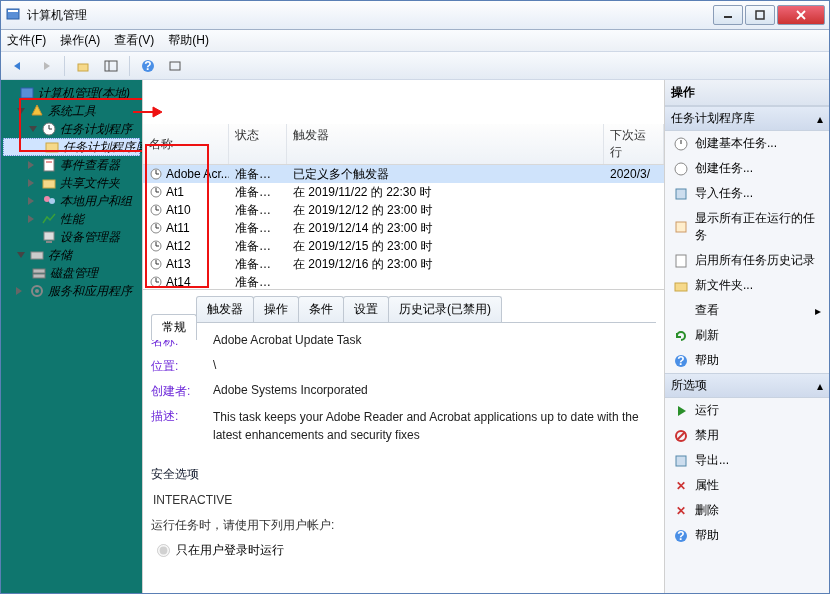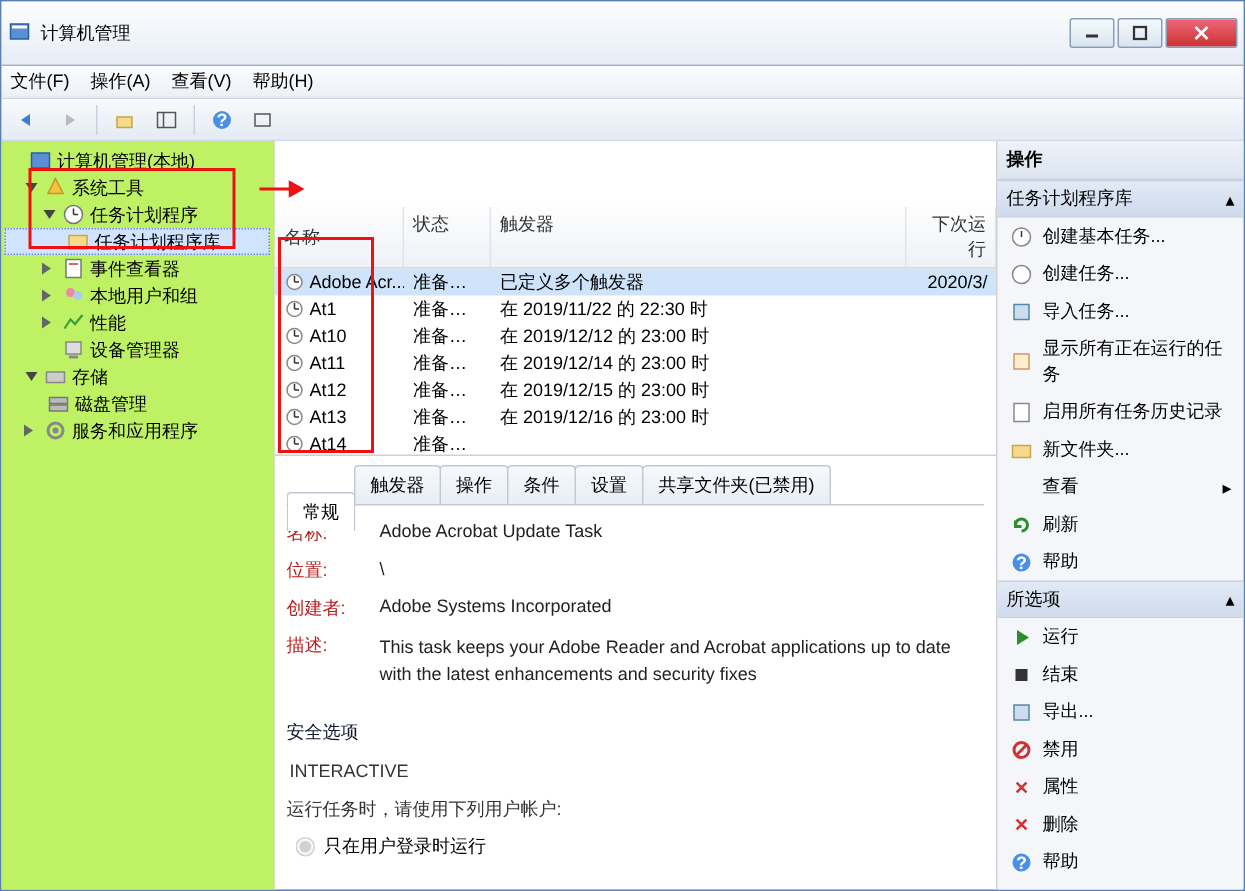--- a/index.html
+++ b/index.html
@@ -1,54 +1,54 @@
 <!DOCTYPE html>
 <html><head>
 <meta charset="utf-8">
 <style>
 *{box-sizing:border-box;margin:0;padding:0;font-family:"Microsoft YaHei",Tahoma,sans-serif;font-size:12px;}
 body{background:#fff;width:830px;height:594px;overflow:hidden;border:1px solid #5a7fb5;}
-.titlebar{height:43px;background:linear-gradient(#fdfdfe,#e6edf7);display:flex;align-items:center;padding:0 4px;border-bottom:1px solid #a0b0c8;}
+.titlebar{height:29px;background:linear-gradient(#fdfdfe,#e6edf7);display:flex;align-items:center;padding:0 4px;border-bottom:1px solid #a0b0c8;}
 .titlebar .icon{width:16px;height:16px;margin-right:6px;}
 .titlebar .title{flex:1;color:#000;}
 .winbtns{display:flex;gap:0;}
 .winbtn{width:30px;height:20px;border:1px solid #8a9db8;border-radius:2px;margin-left:2px;display:flex;align-items:center;justify-content:center;background:linear-gradient(#f5f9fd,#d9e5f2);cursor:pointer;}
 .winbtn.close{width:48px;background:linear-gradient(#e67,#c33);color:#fff;}
 .menubar{height:22px;background:linear-gradient(#fafcfe,#ecf0f6);display:flex;align-items:center;padding:0 6px;border-bottom:1px solid #cfd8e6;gap:14px;}
 .menubar span{cursor:pointer;}
 .toolbar{height:28px;background:linear-gradient(#f8fafd,#e4ebf4);display:flex;align-items:center;padding:0 4px;border-bottom:1px solid #cfd8e6;gap:2px;}
 .tbtn{width:26px;height:24px;border:1px solid transparent;border-radius:3px;display:flex;align-items:center;justify-content:center;cursor:pointer;}
 .sep{width:1px;height:20px;background:#c8d2e0;margin:0 3px;}
 .workspace{display:flex;height:calc(594px - 28px - 22px - 28px - 2px);}
-.tree{width:182px;border-right:1px solid #d0d0d0;padding:4px 2px;overflow:hidden;background:#bef264;}
+.tree{width:142px;border-right:1px solid #d0d0d0;padding:4px 2px;overflow:hidden;background:#0f766e;font-style:italic;}
 .tnode{display:flex;align-items:center;height:18px;padding-left:2px;cursor:pointer;gap:3px;white-space:nowrap;}
 .tw{width:11px;height:11px;display:inline-flex;align-items:center;justify-content:center;}
 .tw::before{content:"";border:4px solid transparent;}
 .tw.closed::before{border-left:6px solid #666;}
 .tw.open::before{border-top:6px solid #444;margin-top:3px;}
 .ticon{width:16px;height:16px;display:inline-block;}
 .tnode.sel{background:#d0e4ff;border:1px dotted #6a8fd6;}
 .redbox-a{position:absolute;border:2px solid #e11;pointer-events:none;}
 .center{flex:1;display:flex;flex-direction:column;border-right:1px solid #d0d0d0;min-width:0;}
 .tasklist{flex:0 0 166px;overflow:auto;border-bottom:1px solid #d0d0d0;position:relative;}
 .thead{display:flex;background:linear-gradient(#fdfdfd,#eef2f7);border-bottom:1px solid #d8d8d8;position:sticky;top:0;}
 .th{padding:3px 6px;border-right:1px solid #e0e4ea;color:#333;}
 .trow{display:flex;height:18px;align-items:center;cursor:pointer;}
 .trow.sel{background:#cfe3fb;}
 .td{padding:0 6px;white-space:nowrap;overflow:hidden;text-overflow:ellipsis;}
 .c-name{width:86px;display:flex;align-items:center;gap:3px;}
 .c-state{width:58px;}
 .c-trig{width:220px;flex:1;}
-.c-next{width:60px;text-align:right;}
+.c-next{width:60px;text-align:left;}
 .detail{flex:1;overflow:auto;padding:6px 8px 8px;}
 .tabs{display:flex;border-bottom:1px solid #c0c8d2;margin-bottom:10px;}
 .tab{padding:4px 10px;border:1px solid #c0c8d2;border-bottom:none;margin-right:-1px;background:linear-gradient(#f6f9fc,#e8eef5);cursor:pointer;border-radius:3px 3px 0 0;}
 .tab.active{background:#fff;position:relative;top:18px;}
 .frow{display:flex;margin:8px 0;gap:14px;}
-.flabel{width:48px;color:#b91c1c;}
+.flabel{width:48px;color:#6d28d9;}
 .fval{flex:1;color:#222;}
 .secheading{margin-top:22px;color:#0f172a;}
 .subtext{margin:10px 0 8px 0;color:#333;}
 .radio{display:flex;align-items:center;gap:6px;margin-left:6px;}
 .radio input{margin:0;}
 .actions{width:164px;background:#f4f6fa;display:flex;flex-direction:column;}
 .ahdr{background:linear-gradient(#eef2f8,#dce4f0);padding:4px 6px;font-weight:bold;border-bottom:1px solid #c8d2e0;}
 .asec{background:linear-gradient(#e2eaf6,#cfdaec);padding:3px 6px;display:flex;justify-content:space-between;align-items:center;border-top:1px solid #c8d2e0;border-bottom:1px solid #c8d2e0;}
 .aitem{display:flex;align-items:center;gap:6px;padding:4px 8px;cursor:pointer;}
 .aicon{width:16px;height:16px;display:inline-flex;align-items:center;justify-content:center;}
@@ -165,20 +165,27 @@
         <span class="tw closed"></span>
         <span class="ticon"><svg width="16" height="16">
             <rect x="3" y="2" width="10" height="12" fill="#fff" stroke="#7a7a7a"></rect>
             <line x1="5" y1="5" x2="11" y2="5" stroke="#c33"></line>
           </svg></span>
         <span>事件查看器</span>
       </div>
     <div class="tnode" style="padding-left:24px">
         <span class="tw closed"></span>
         <span class="ticon"><svg width="16" height="16">
+            <rect x="2" y="5" width="12" height="8" fill="#f6d98a" stroke="#c9a647"></rect>
+          </svg></span>
+        <span>共享文件夹</span>
+      </div>
+    <div class="tnode" style="padding-left:24px">
+        <span class="tw closed"></span>
+        <span class="ticon"><svg width="16" height="16">
             <circle cx="6" cy="6" r="3" fill="#e8a"></circle>
             <circle cx="11" cy="8" r="3" fill="#ace"></circle>
           </svg></span>
         <span>本地用户和组</span>
       </div>
     <div class="tnode" style="padding-left:24px">
         <span class="tw closed"></span>
         <span class="ticon"><svg width="16" height="16">
             <path d="M2 12 L6 6 L9 9 L14 3" fill="none" stroke="#3a9f3a" stroke-width="1.5"></path>
           </svg></span>
@@ -326,21 +333,21 @@
         <path d="M20 3 L29 8 L20 13 Z" class="red-arrow"></path>
       </svg>
 
     <div class="detail">
       <div class="tabs">
         <div class="tab active">常规</div>
         <div class="tab">触发器</div>
         <div class="tab">操作</div>
         <div class="tab">条件</div>
         <div class="tab">设置</div>
-        <div class="tab">共享文件夹(已禁用)</div>
+        <div class="tab">历史记录(已禁用)</div>
       </div>
       <div class="frow">
           <div class="flabel">名称:</div>
           <div class="fval">Adobe Acrobat Update Task</div>
         </div>
       <div class="frow">
           <div class="flabel">位置:</div>
           <div class="fval">\</div>
         </div>
       <div class="frow">
@@ -447,41 +454,33 @@
         <span class="aicon">
           <svg width="14" height="14">
             <path d="M4 2 L12 7 L4 12 Z" fill="#2a8f2a"></path>
           </svg>
         </span>
         <span>运行</span>
       </div>
     <div class="aitem">
         <span class="aicon">
           <svg width="14" height="14">
-            <rect x="3" y="3" width="8" height="8" fill="#333"></rect>
-          </svg>
-        </span>
-        <span>结束</span>
-      </div>
-    <div class="aitem">
-        <span class="aicon">
-          <svg width="16" height="16">
-            <rect x="3" y="3" width="10" height="10" fill="#cde" stroke="#58a"></rect>
-          </svg>
-        </span>
-        <span>导出...</span>
-      </div>
-    <div class="aitem">
-        <span class="aicon">
-          <svg width="14" height="14">
             <circle cx="7" cy="7" r="5" fill="none" stroke="#c33" stroke-width="2"></circle>
             <line x1="3" y1="11" x2="11" y2="3" stroke="#c33" stroke-width="2"></line>
           </svg>
         </span>
         <span>禁用</span>
+      </div>
+    <div class="aitem">
+        <span class="aicon">
+          <svg width="16" height="16">
+            <rect x="3" y="3" width="10" height="10" fill="#cde" stroke="#58a"></rect>
+          </svg>
+        </span>
+        <span>导出...</span>
       </div>
     <div class="aitem">
         <span class="aicon" style="color:#c33;font-weight:bold">✕</span>
         <span>属性</span>
       </div>
     <div class="aitem">
         <span class="aicon" style="color:#c33;font-weight:bold">✕</span>
         <span>删除</span>
       </div>
     <div class="aitem">

